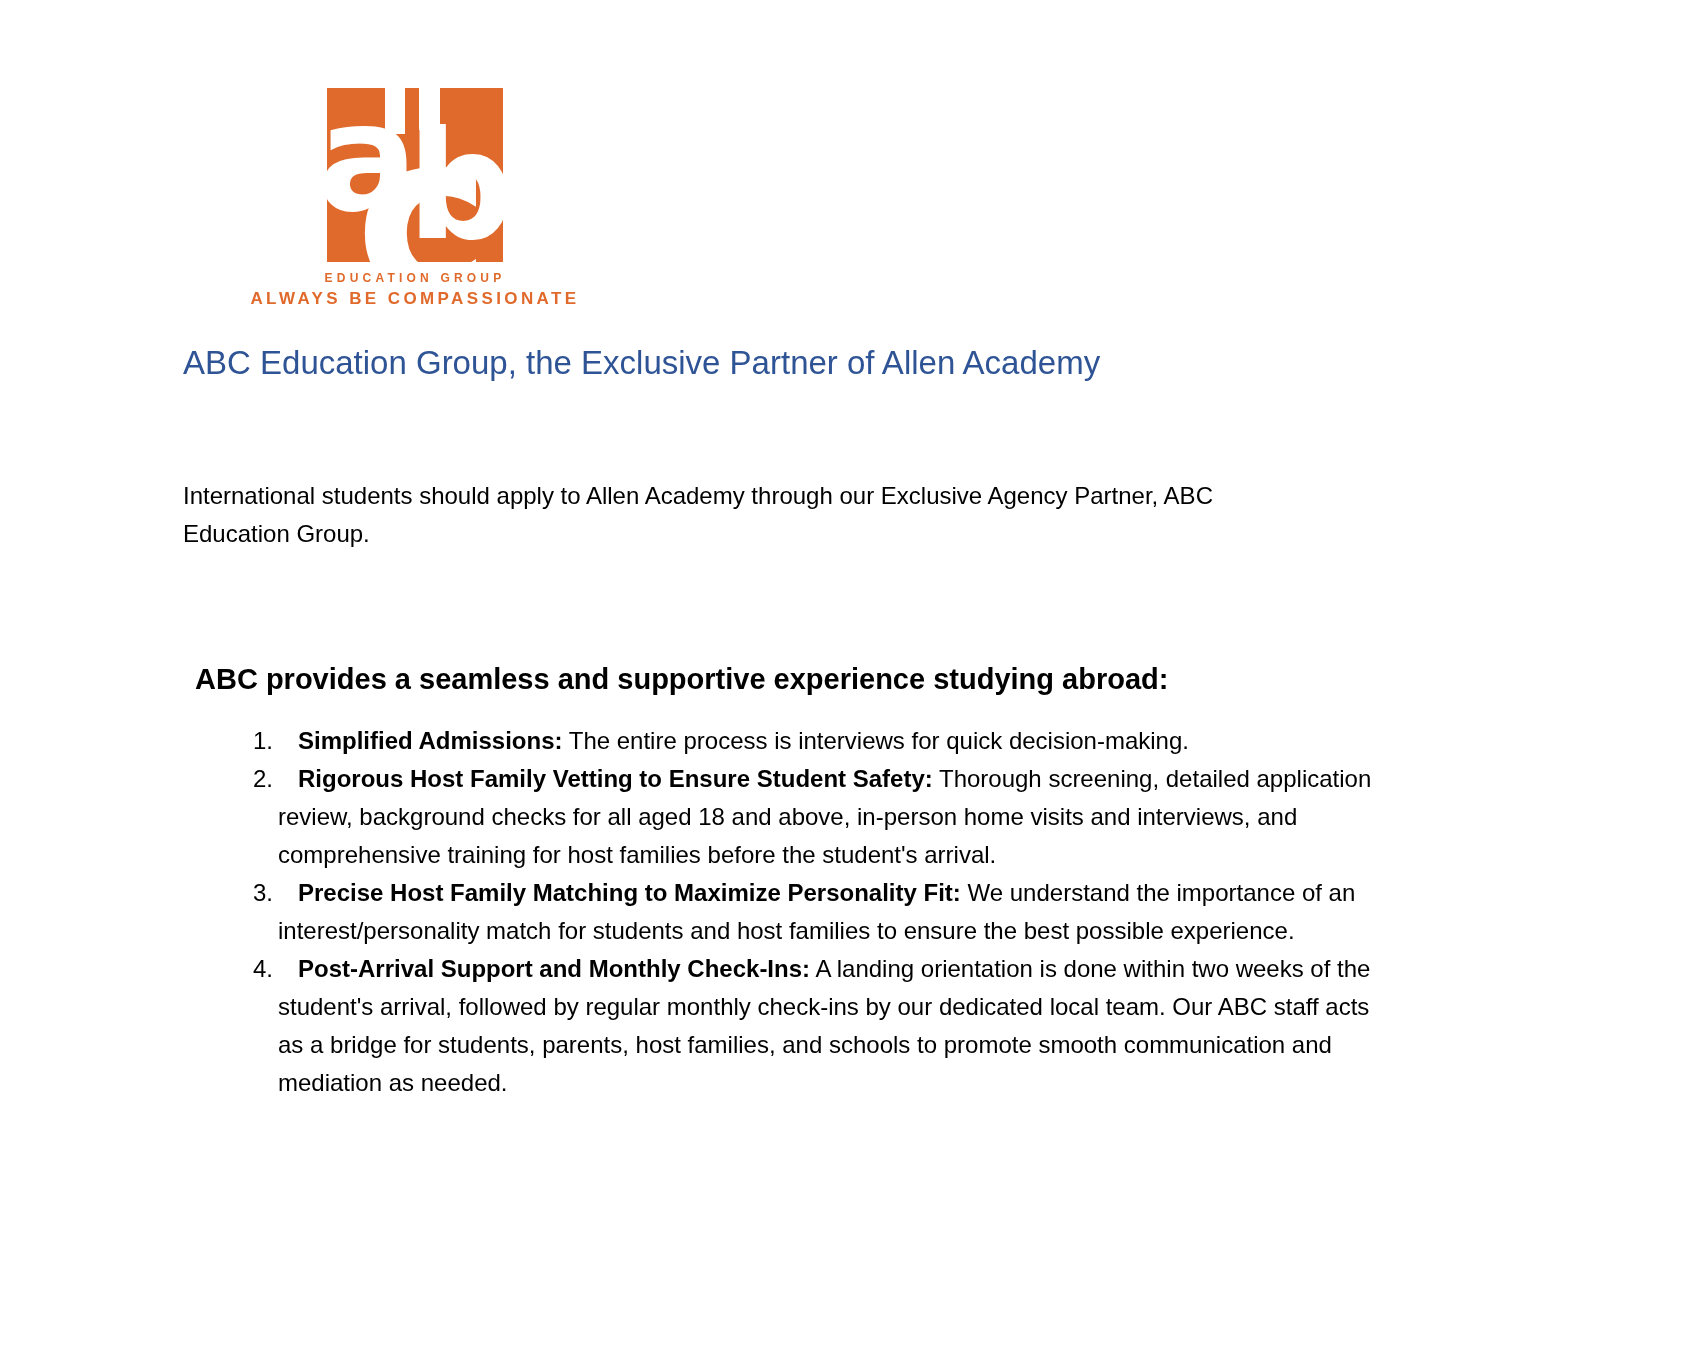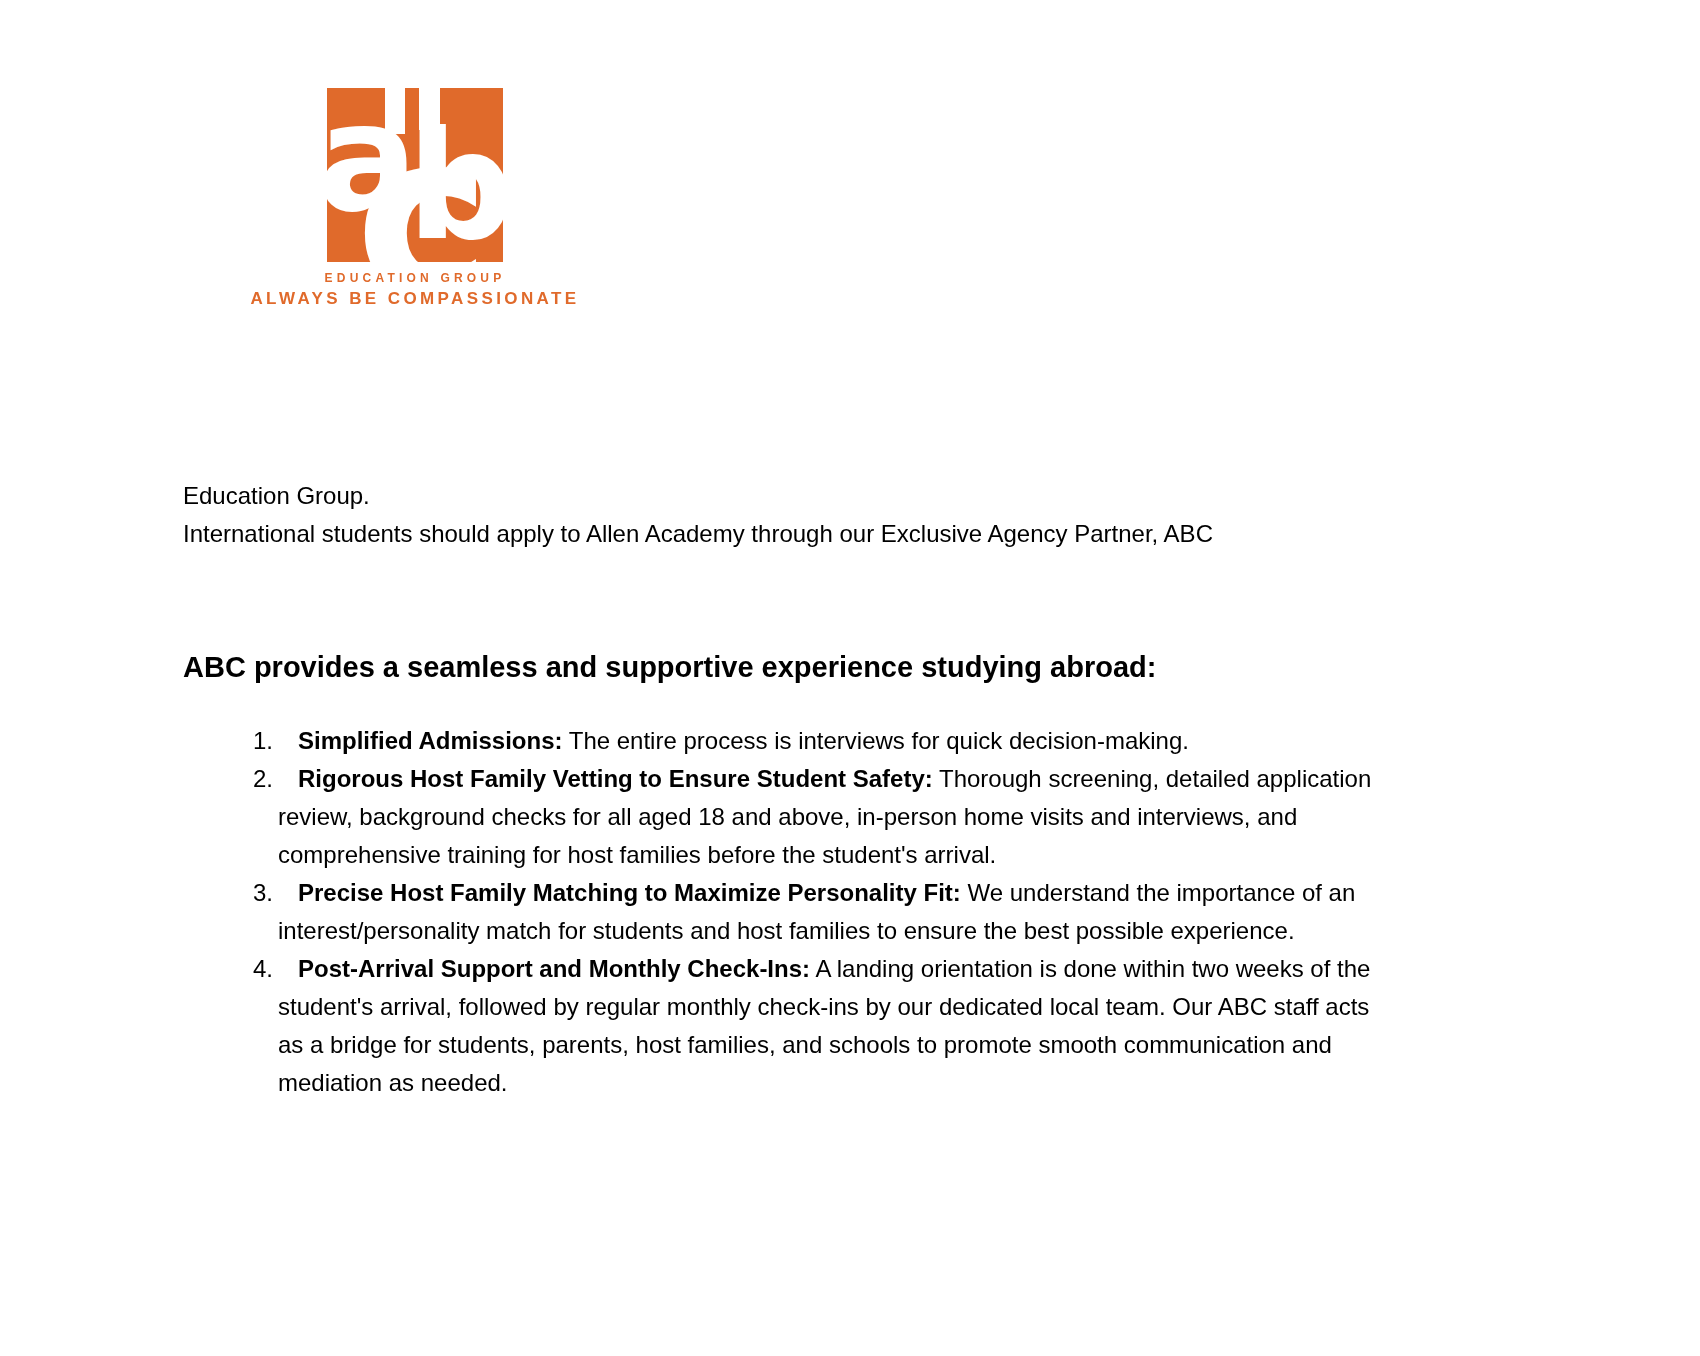--- a/index.html
+++ b/index.html
@@ -107,27 +107,28 @@
           <text x="28" y="208" font-size="230">c</text>
         </g>
         <rect x="58" y="0" width="20" height="46" fill="#ffffff"></rect>
         <rect x="92" y="0" width="21" height="42" fill="#ffffff"></rect>
       </g>
     </svg>
     <div class="logo-name">EDUCATION GROUP</div>
     <div class="logo-tagline">ALWAYS BE COMPASSIONATE</div>
   </div>
 
+  <h1 class="title" style="margin:0">ABC Education Group, the Exclusive Partner of Allen Academy</h1>
 
   <div class="intro">
+    <div>International students should apply to Allen Academy through our Exclusive Agency Partner, ABC</div>
     <div>Education Group.</div>
-    <div>International students should apply to Allen Academy through our Exclusive Agency Partner, ABC</div>
   </div>
 
-  <h2 class="section-heading" style="margin:0">ABC provides a seamless and supportive experience studying abroad:</h2>
+  <h2 class="section-heading" style="margin:12px">ABC provides a seamless and supportive experience studying abroad:</h2>
 
   <div class="numbered-list">
 
     <div class="list-item">
       <div class="list-num">1.</div>
       <div class="list-text"><b>Simplified Admissions:</b><span> The entire process is interviews for quick decision-making.</span></div>
     </div>
 
     <div class="list-item">
       <div class="list-num">2.</div>

